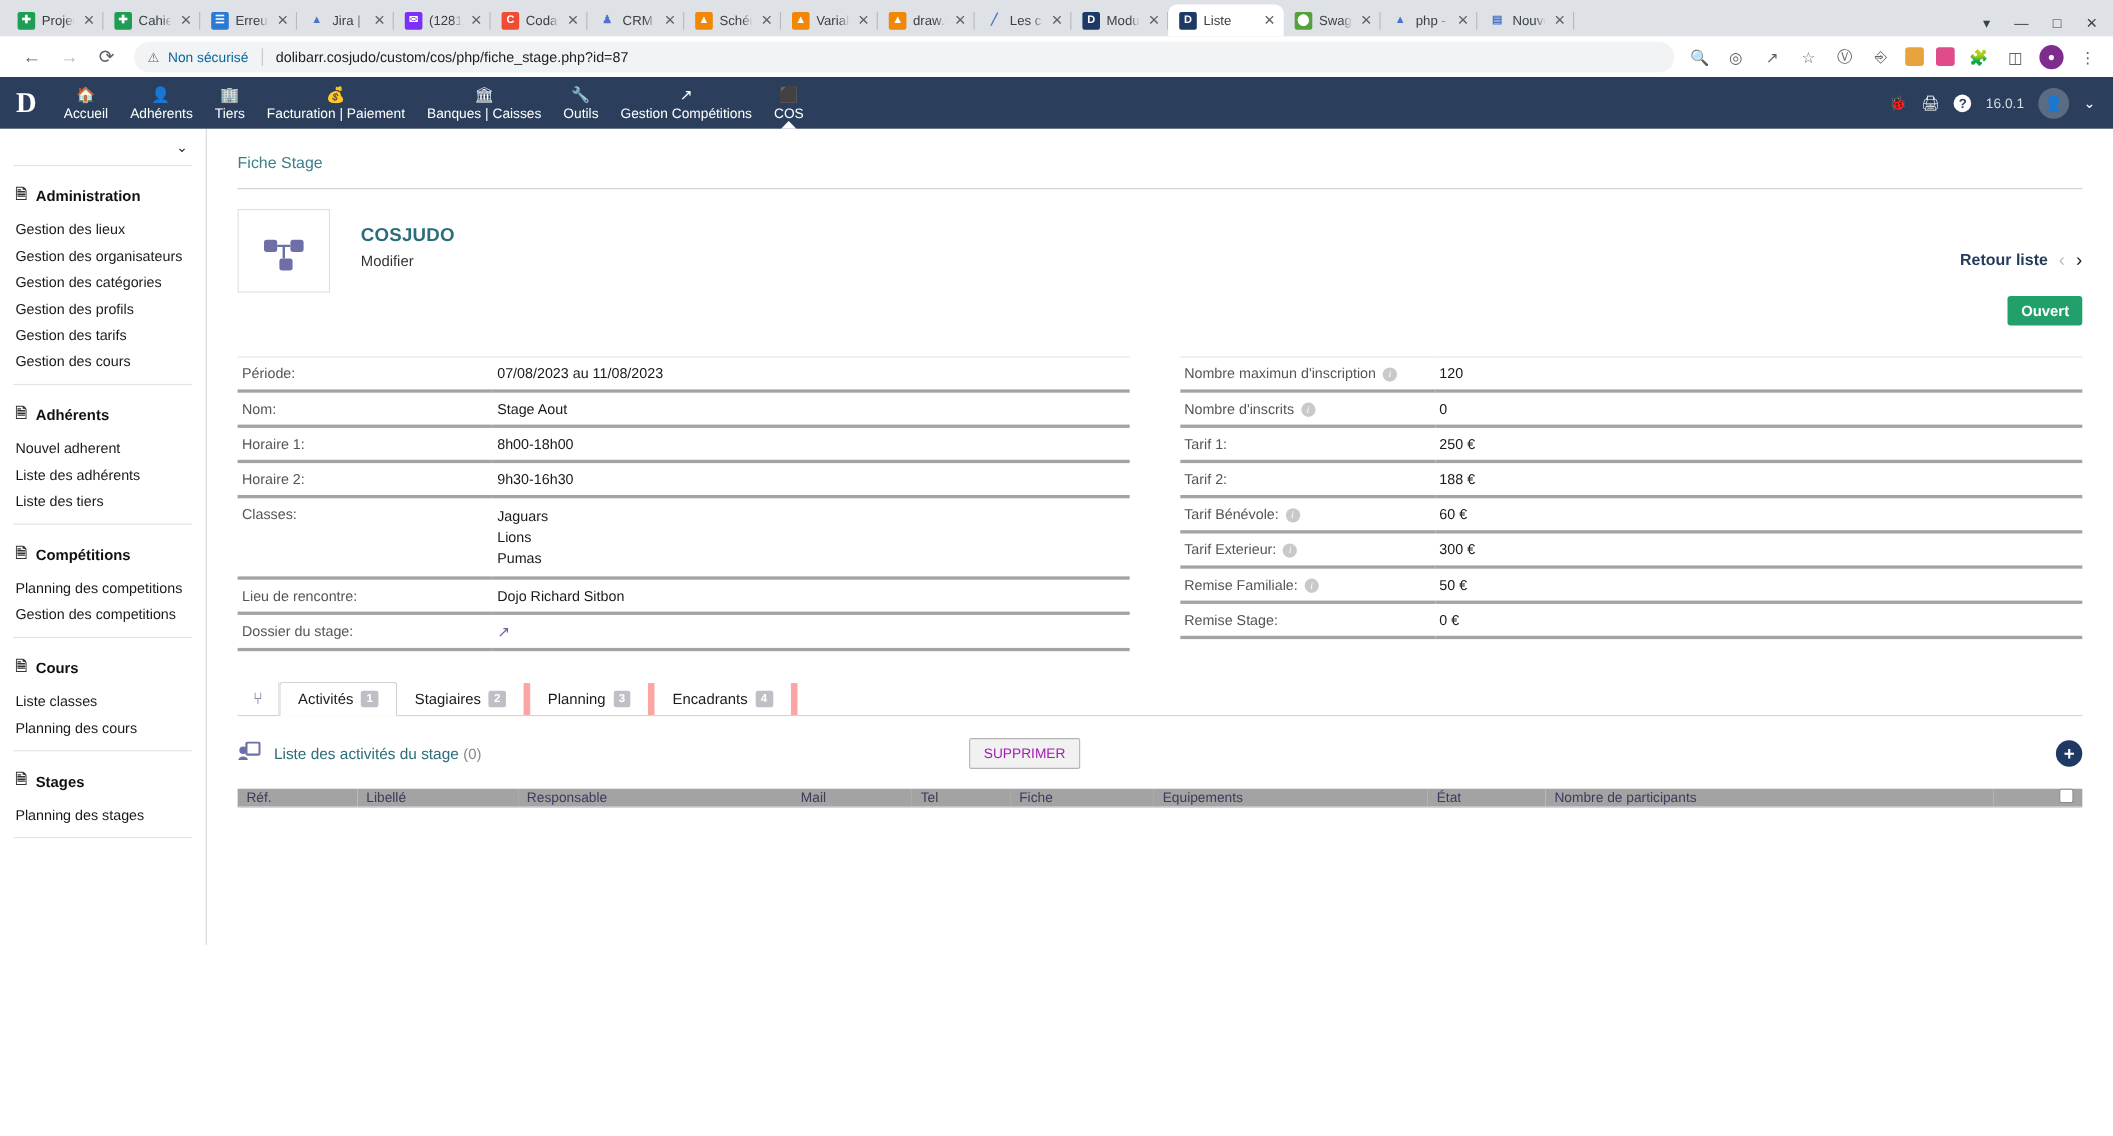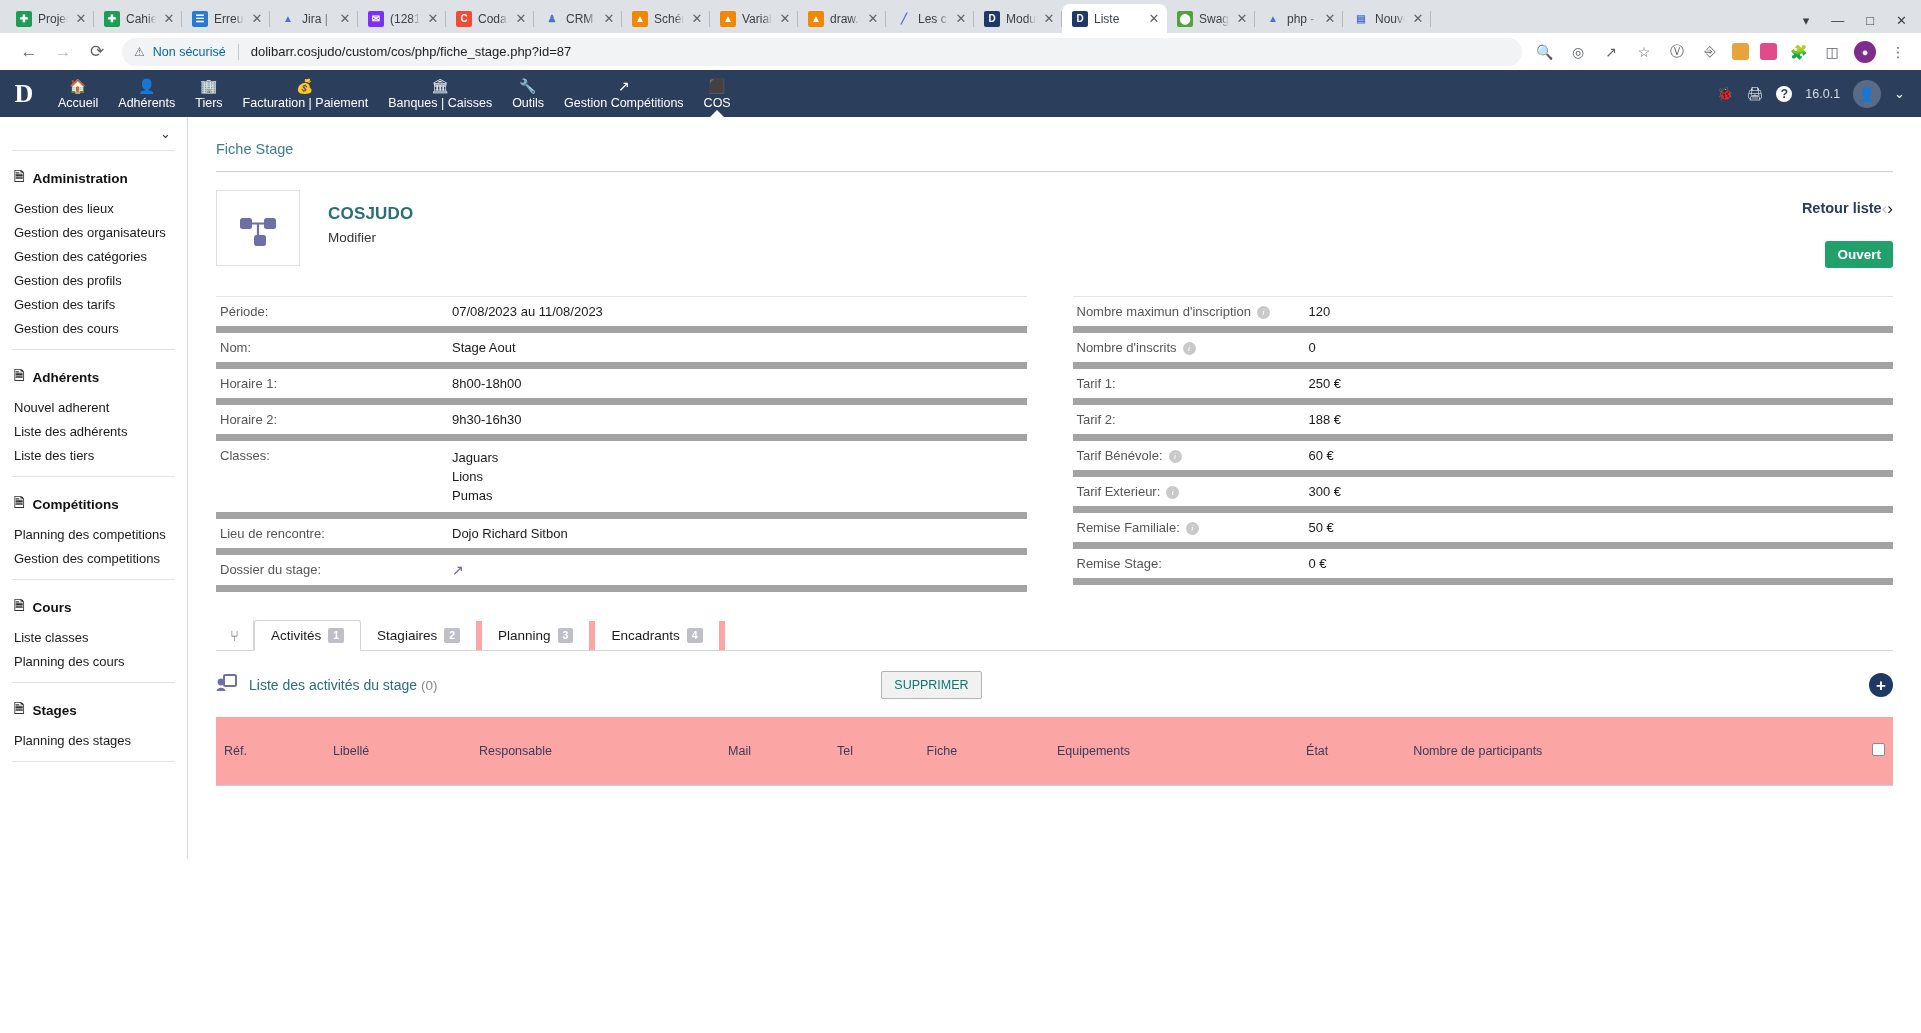--- a/index.html
+++ b/index.html
@@ -143,36 +143,36 @@
   .obj-head { display: flex; align-items: flex-start; padding: 18px 0 10px 0; }
   .obj-logo {
     width: 84px; height: 76px; border: 1px solid #e0e0e0; background: #fff;
     display: flex; align-items: center; justify-content: center;
     margin-right: 28px;
   }
   .obj-names { padding-top: 14px; }
   .obj-title { font-size: 17px; font-weight: bold; color: #2b6d78; letter-spacing: .2px; }
   .obj-sub { font-size: 13.5px; color: #333; padding-top: 6px; }
   .obj-right { margin-left: auto; text-align: right; padding-top: 10px; }
-  .retour-row { display: flex; justify-content: flex-end; gap: 0; }
+  .retour-row { display: flex; align-items: center; justify-content: flex-end; gap: 10px; margin-top: 28px; }
   .retour-lnk { font-size: 14.5px; font-weight: bold; color: #263c5c; }
   .chev { font-size: 17px; line-height: 1; }
   .chev.off { color: #bdbdbd; }
   .chev.on { color: #1a1a1a; }
   .badge-open {
     display: inline-block; margin-top: 24px; background: #22a06b; color: #fff;
     font-size: 13.5px; font-weight: bold; padding: 6px 12px; border-radius: 3px;
   }
 
   .cols { display: flex; gap: 0; padding-top: 18px; }
   .col { flex: 1 1 50%; min-width: 0; }
   .col.left { padding-right: 28px; }
   .col.right { padding-left: 18px; }
   table.fields { width: 100%; border-collapse: collapse; font-size: 13px; }
-  table.fields tr { border-bottom: 7px solid #a3a3a3; }
+  table.fields tr { border-bottom: 3px solid #a3a3a3; }
   table.fields tr:first-child { border-top: 1px solid #e4e4e4; }
   table.fields td { padding: 7px 4px; vertical-align: top; }
   td.flabel { color: #555; width: 232px; white-space: nowrap; }
   td.fval { color: #1a1a1a; }
   .info-ico {
     display: inline-flex; width: 13px; height: 13px; border-radius: 50%;
     background: #c9c9c9; color: #fff; font-size: 9px; font-style: italic;
     align-items: center; justify-content: center; margin-left: 6px;
     vertical-align: 1px; font-family: "Liberation Serif", serif;
   }
@@ -202,32 +202,32 @@
     background: #bfbfc8; color: #fff; font-size: 10.5px; font-weight: bold;
     border-radius: 2px; padding: 1px 5px; line-height: 13px;
   }
 
   .list-bar { display: flex; align-items: center; padding: 20px 0 6px 0; }
   .list-ico { color: #6b6b8f; font-size: 17px; margin-right: 12px; }
   .list-title { color: #2b6d78; font-size: 14px; }
   .list-count { color: #888; font-size: 13.5px; margin-left: 4px; }
   .btn-supprimer {
     margin: 0 auto; border: 1px solid #b4b4b4; background: #f1f1f1;
-    padding: 6px 12px; font-size: 12.5px; color: #0f766e; border-radius: 2px;
+    padding: 6px 12px; font-size: 12.5px; color: #a21caf; border-radius: 2px;
   }
   .plus-btn {
     margin-left: auto; width: 24px; height: 24px; border-radius: 50%;
     background: #1f3864; color: #fff; display: flex; align-items: center;
     justify-content: center; font-size: 17px; line-height: 1; font-weight: bold;
   }
 
   table.listtbl { width: 100%; border-collapse: collapse; margin-top: 12px; }
   table.listtbl th {
-    background: #fca5a5; color: #3b3b5c; font-size: 12.5px; font-weight: normal;
-    text-align: left; padding: 26px 8px; border-bottom: 1px solid #d0d0d8;
+    background: #a3a3a3; color: #3b3b5c; font-size: 12.5px; font-weight: normal;
+    text-align: left; padding: 0 8px; border-bottom: 1px solid #d0d0d8;
     white-space: nowrap;
   }
   .hdr-check {
     width: 13px; height: 13px; border: 1px solid #8a8a8a; background: #fff;
     display: inline-block; border-radius: 2px;
   }
 </style>
 </head>
 <body>
 

